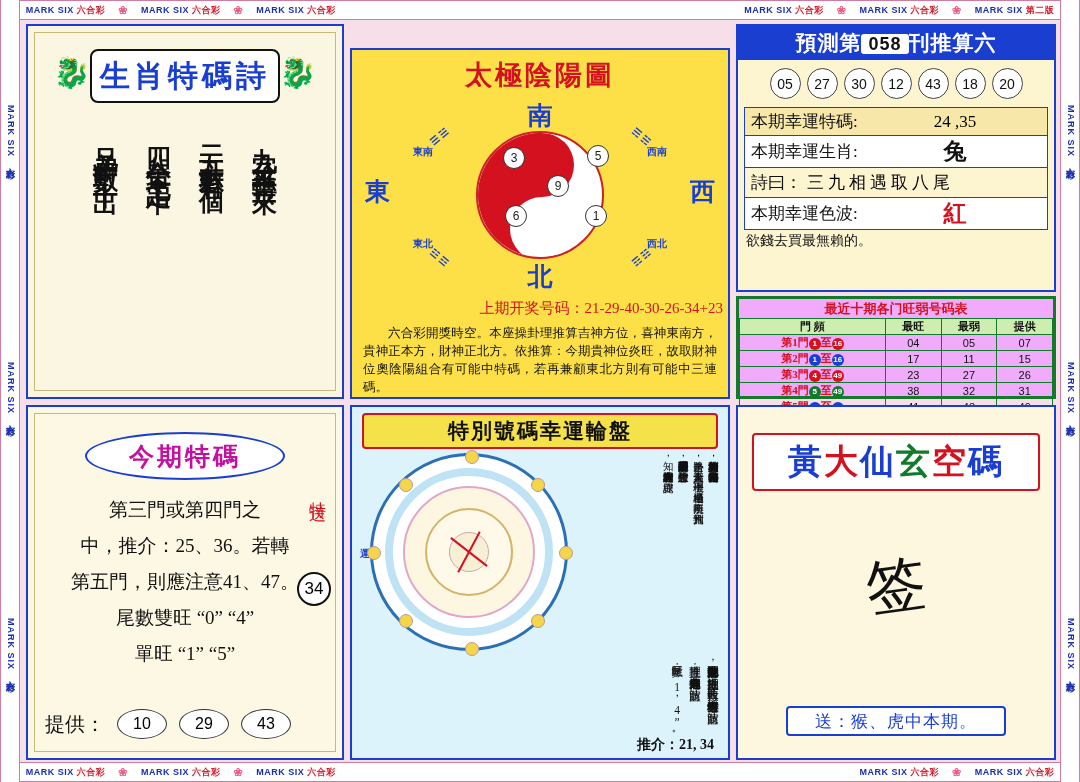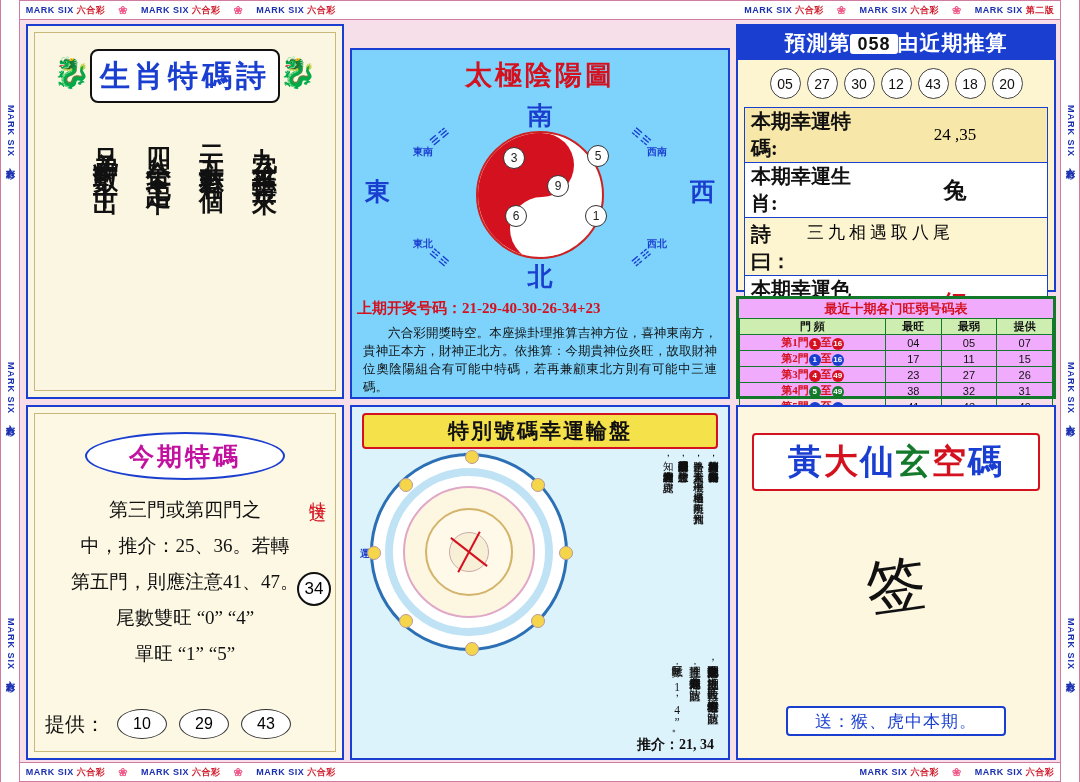--- a/index.html
+++ b/index.html
@@ -89,21 +89,21 @@
   }
   .poem-col {
     writing-mode: vertical-rl; text-orientation: upright;
     font-size: 25px; font-weight: bold; letter-spacing: 7px;
     color: #111; height: 230px;
   }
 
   
   #p-taiji {
     left: 330px; top: 28px; width: 380px; height: 351px;
-    background: #7dd3fc;
+    background: #fde047;
     border: 2px solid #1a3fd0;
     padding: 5px;
   }
   .taiji-title {
     text-align: center; font-size: 27px; font-weight: bold;
     color: #d4111e; letter-spacing: 3px; margin-top: 2px;
   }
   .bagua-wrap { position: relative; height: 200px; margin-top: 2px; }
   .dir { position: absolute; font-size: 25px; font-weight: bold; color: #1a3fd0; }
   .dir.n { left: 50%; top: 4px; transform: translateX(-50%); }
@@ -122,21 +122,21 @@
   .taiji .c1 { position: absolute; left: 32px; top: 0; width: 64px; height: 64px; border-radius: 50%; background: #d4111e; }
   .taiji .c2 { position: absolute; left: 32px; top: 64px; width: 64px; height: 64px; border-radius: 50%; background: #fff; }
   .num-bubble {
     position: absolute; width: 22px; height: 22px; border-radius: 50%;
     background: #fff; border: 1px solid #333;
     font-size: 12px; display: flex; align-items: center; justify-content: center;
     font-family: "Liberation Sans", sans-serif; color: #222;
   }
   .corner-tri { position: absolute; font-size: 10px; color: #1a3fd0; font-weight: bold; }
   .last-draw {
-    text-align: left; font-size: 15px; font-weight: bold; color: #d4111e;
+    text-align: right; font-size: 15px; font-weight: normal; color: #d4111e;
     margin-top: 4px;
   }
   .taiji-text {
     margin-top: 6px; font-size: 12.5px; line-height: 1.45; color: #111;
     text-align: justify; padding: 0 6px;
   }
   .taiji-text p { text-indent: 2em; }
 
   
   #p-predict {
@@ -155,21 +155,21 @@
   .ball-row { display: flex; justify-content: center; gap: 6px; padding: 8px 0 6px; }
   .ball {
     width: 31px; height: 31px; border-radius: 50%;
     border: 1px solid #444; background: #fff;
     display: flex; align-items: center; justify-content: center;
     font-family: "Liberation Sans", sans-serif; font-size: 14px; color: #111;
   }
   .lucky-box { margin: 2px 6px 0; border: 1px solid #1a3fd0; }
   .lrow { display: flex; border-bottom: 1px solid #1a3fd0; min-height: 28px; align-items: center; }
   .lrow:last-child { border-bottom: none; }
-  .lrow .lbl { width: 118px; font-size: 20px; font-weight: bold; color: #111; padding-left: 6px; }
+  .lrow .lbl { width: 118px; font-size: 17px; font-weight: normal; color: #111; padding-left: 6px; }
   .lrow .val { flex: 1; text-align: center; font-size: 17px; }
   .lrow.r1 { background: #f7e7a8; }
   .lrow.r2 { background: #ffffff; }
   .lrow.r2 .val { font-size: 23px; font-weight: bold; color: #111; }
   .lrow.r3 { background: #ffffff; }
   .lrow.r3 .val { font-size: 23px; font-weight: bold; color: #d4111e; }
   .lrow.r4 { background: #fdf4d0; align-items: flex-start; padding-top: 3px; min-height: 30px; }
   .lrow.r4 .lbl { width: 62px; }
   .lrow.r4 .val { text-align: left; font-size: 17px; letter-spacing: 4px; }
   .poem-tail { padding: 2px 8px 0; font-size: 14px; color: #111; }
@@ -400,21 +400,21 @@
       <div class="last-draw">
         <span>上期开奖号码：</span><span>21-29-40-30-26-34+23</span>
       </div>
       <div class="taiji-text">
         <p>六合彩開獎時空。本座操卦理推算吉神方位，喜神東南方，貴神正本方，財神正北方。依推算：今期貴神位炎旺，故取財神位奧陰陽組合有可能中特碼，若再兼顧東北方則有可能中三連碼。</p>
       </div>
     </div>
 
     <div class="panel" id="p-predict">
       <div class="pred-head">
-        <span>預測第</span><span class="issue">058</span><span>由近期推算</span>
+        <span>預測第</span><span class="issue">058</span><span>刊推算六</span>
       </div>
       <div class="ball-row">
         <div class="ball">05</div>
         <div class="ball">27</div>
         <div class="ball">30</div>
         <div class="ball">12</div>
         <div class="ball">43</div>
         <div class="ball">18</div>
         <div class="ball">20</div>
       </div>

